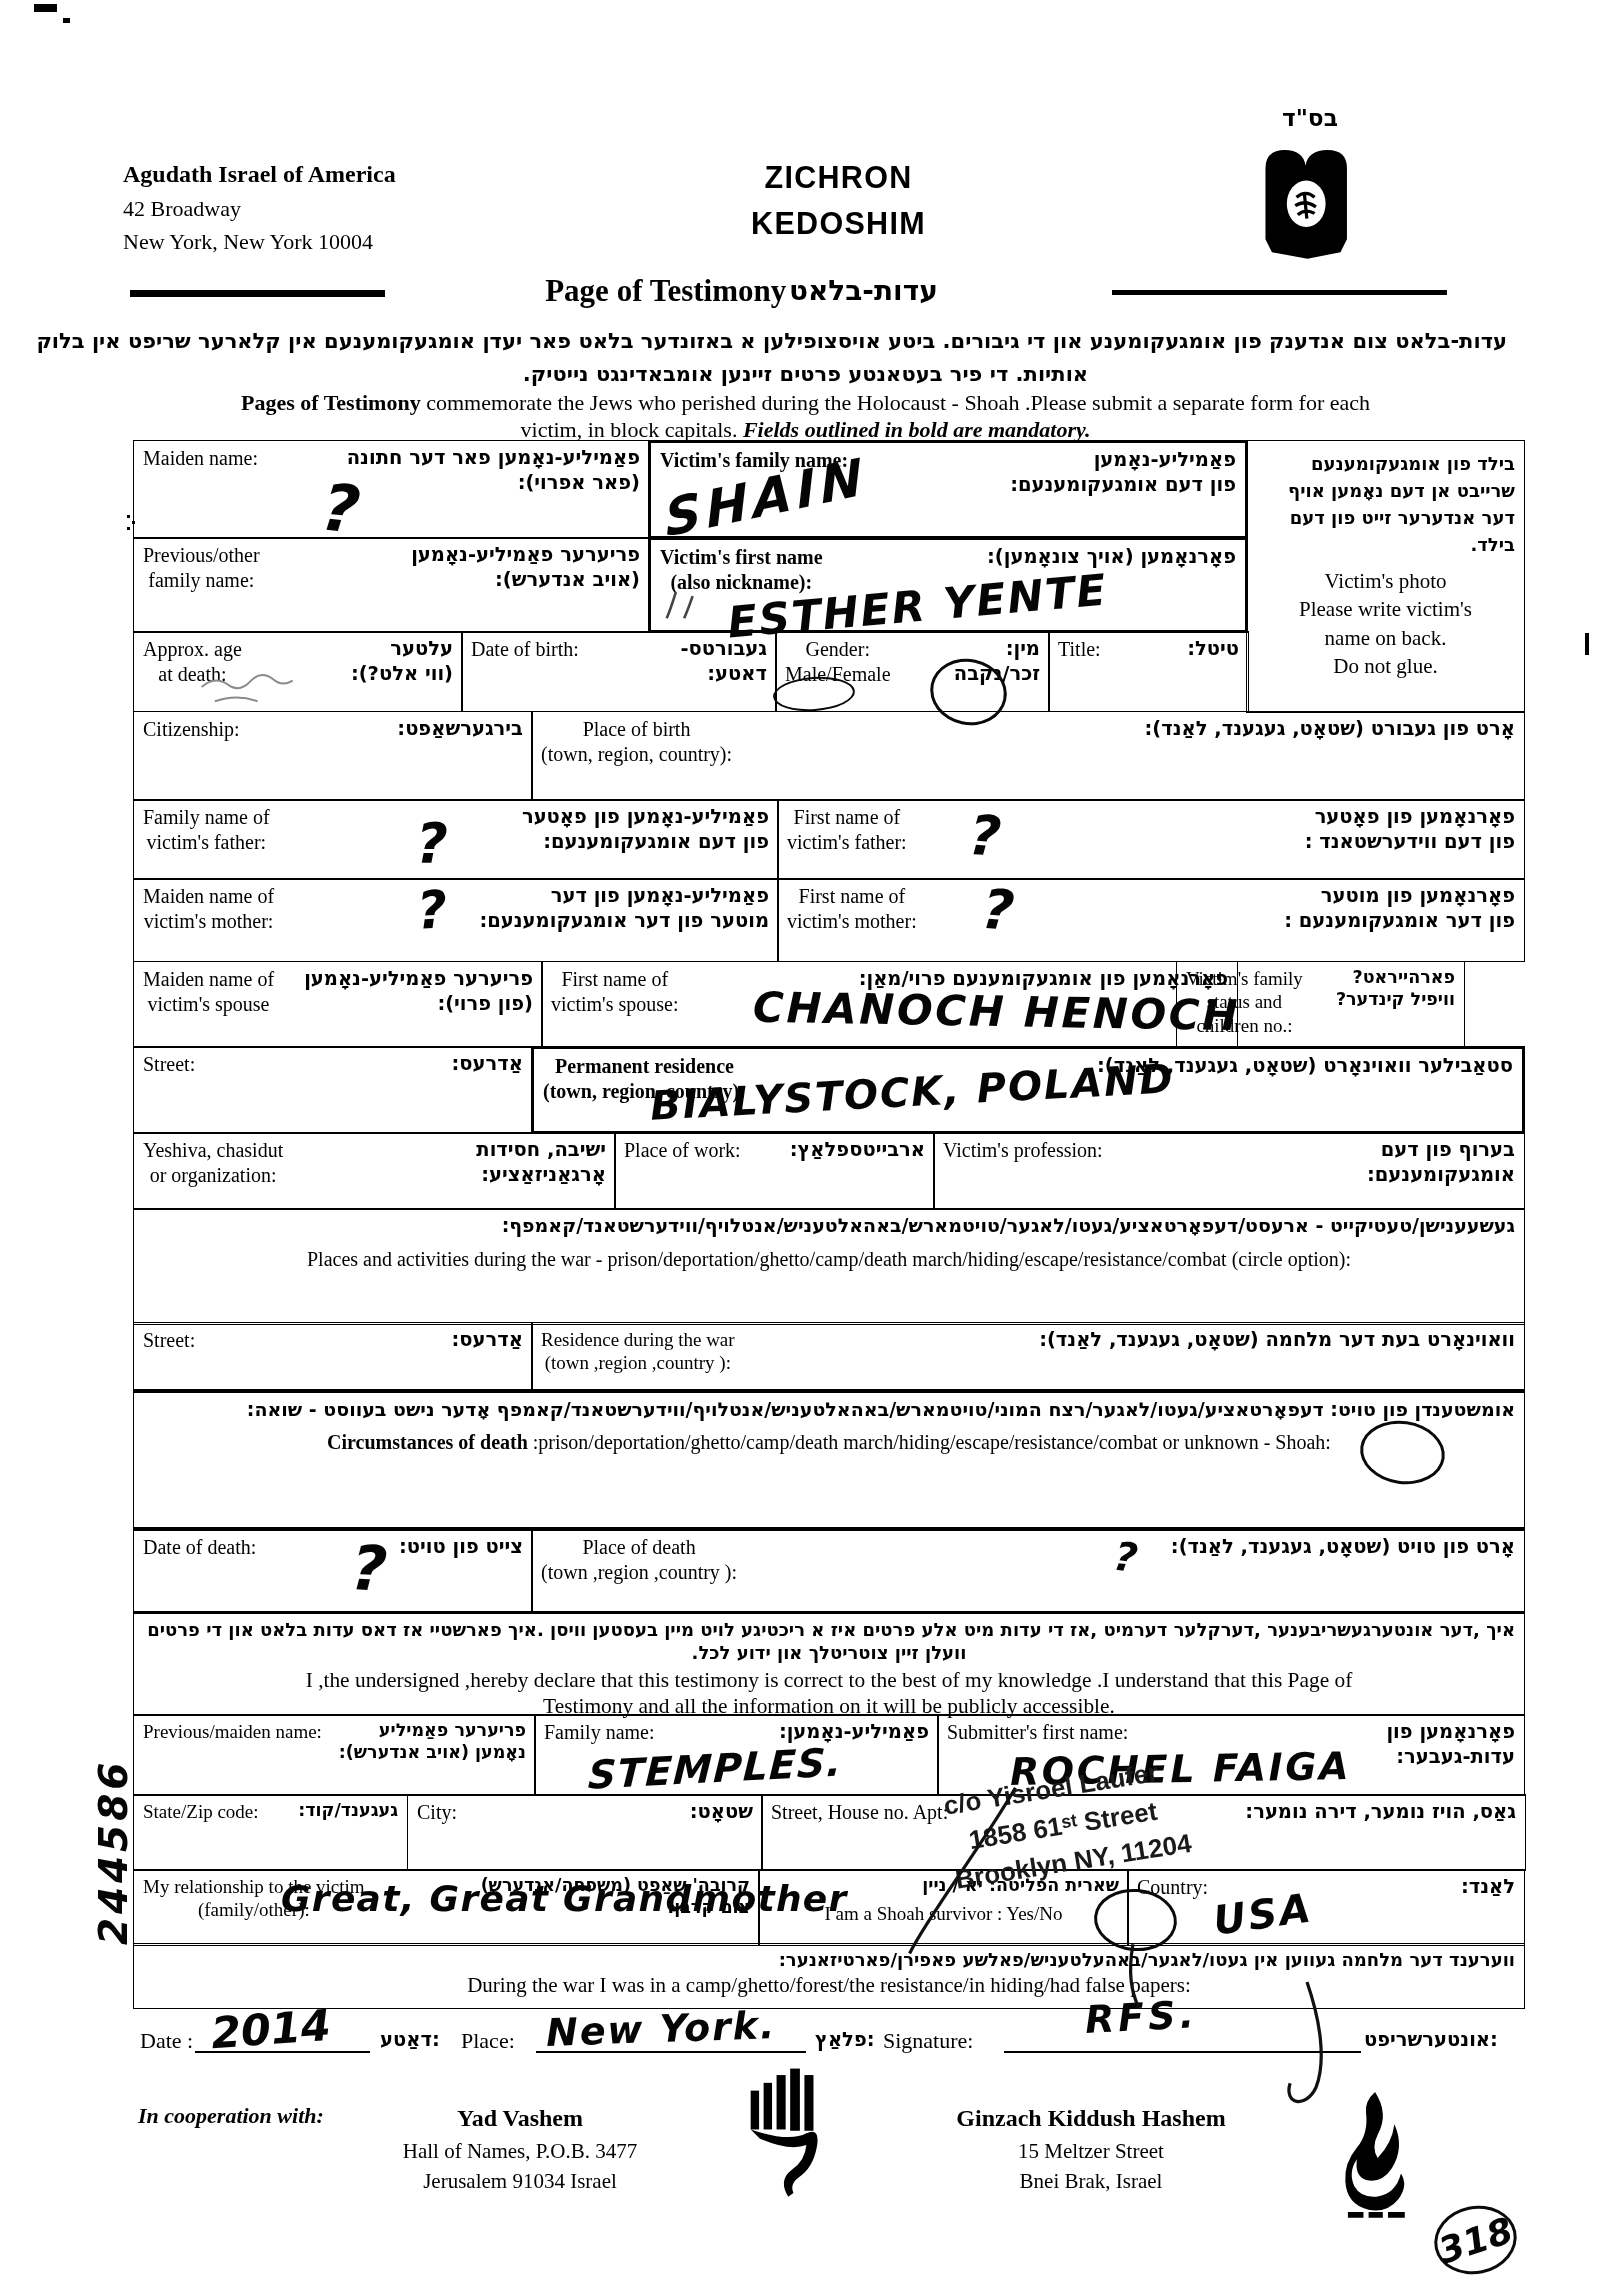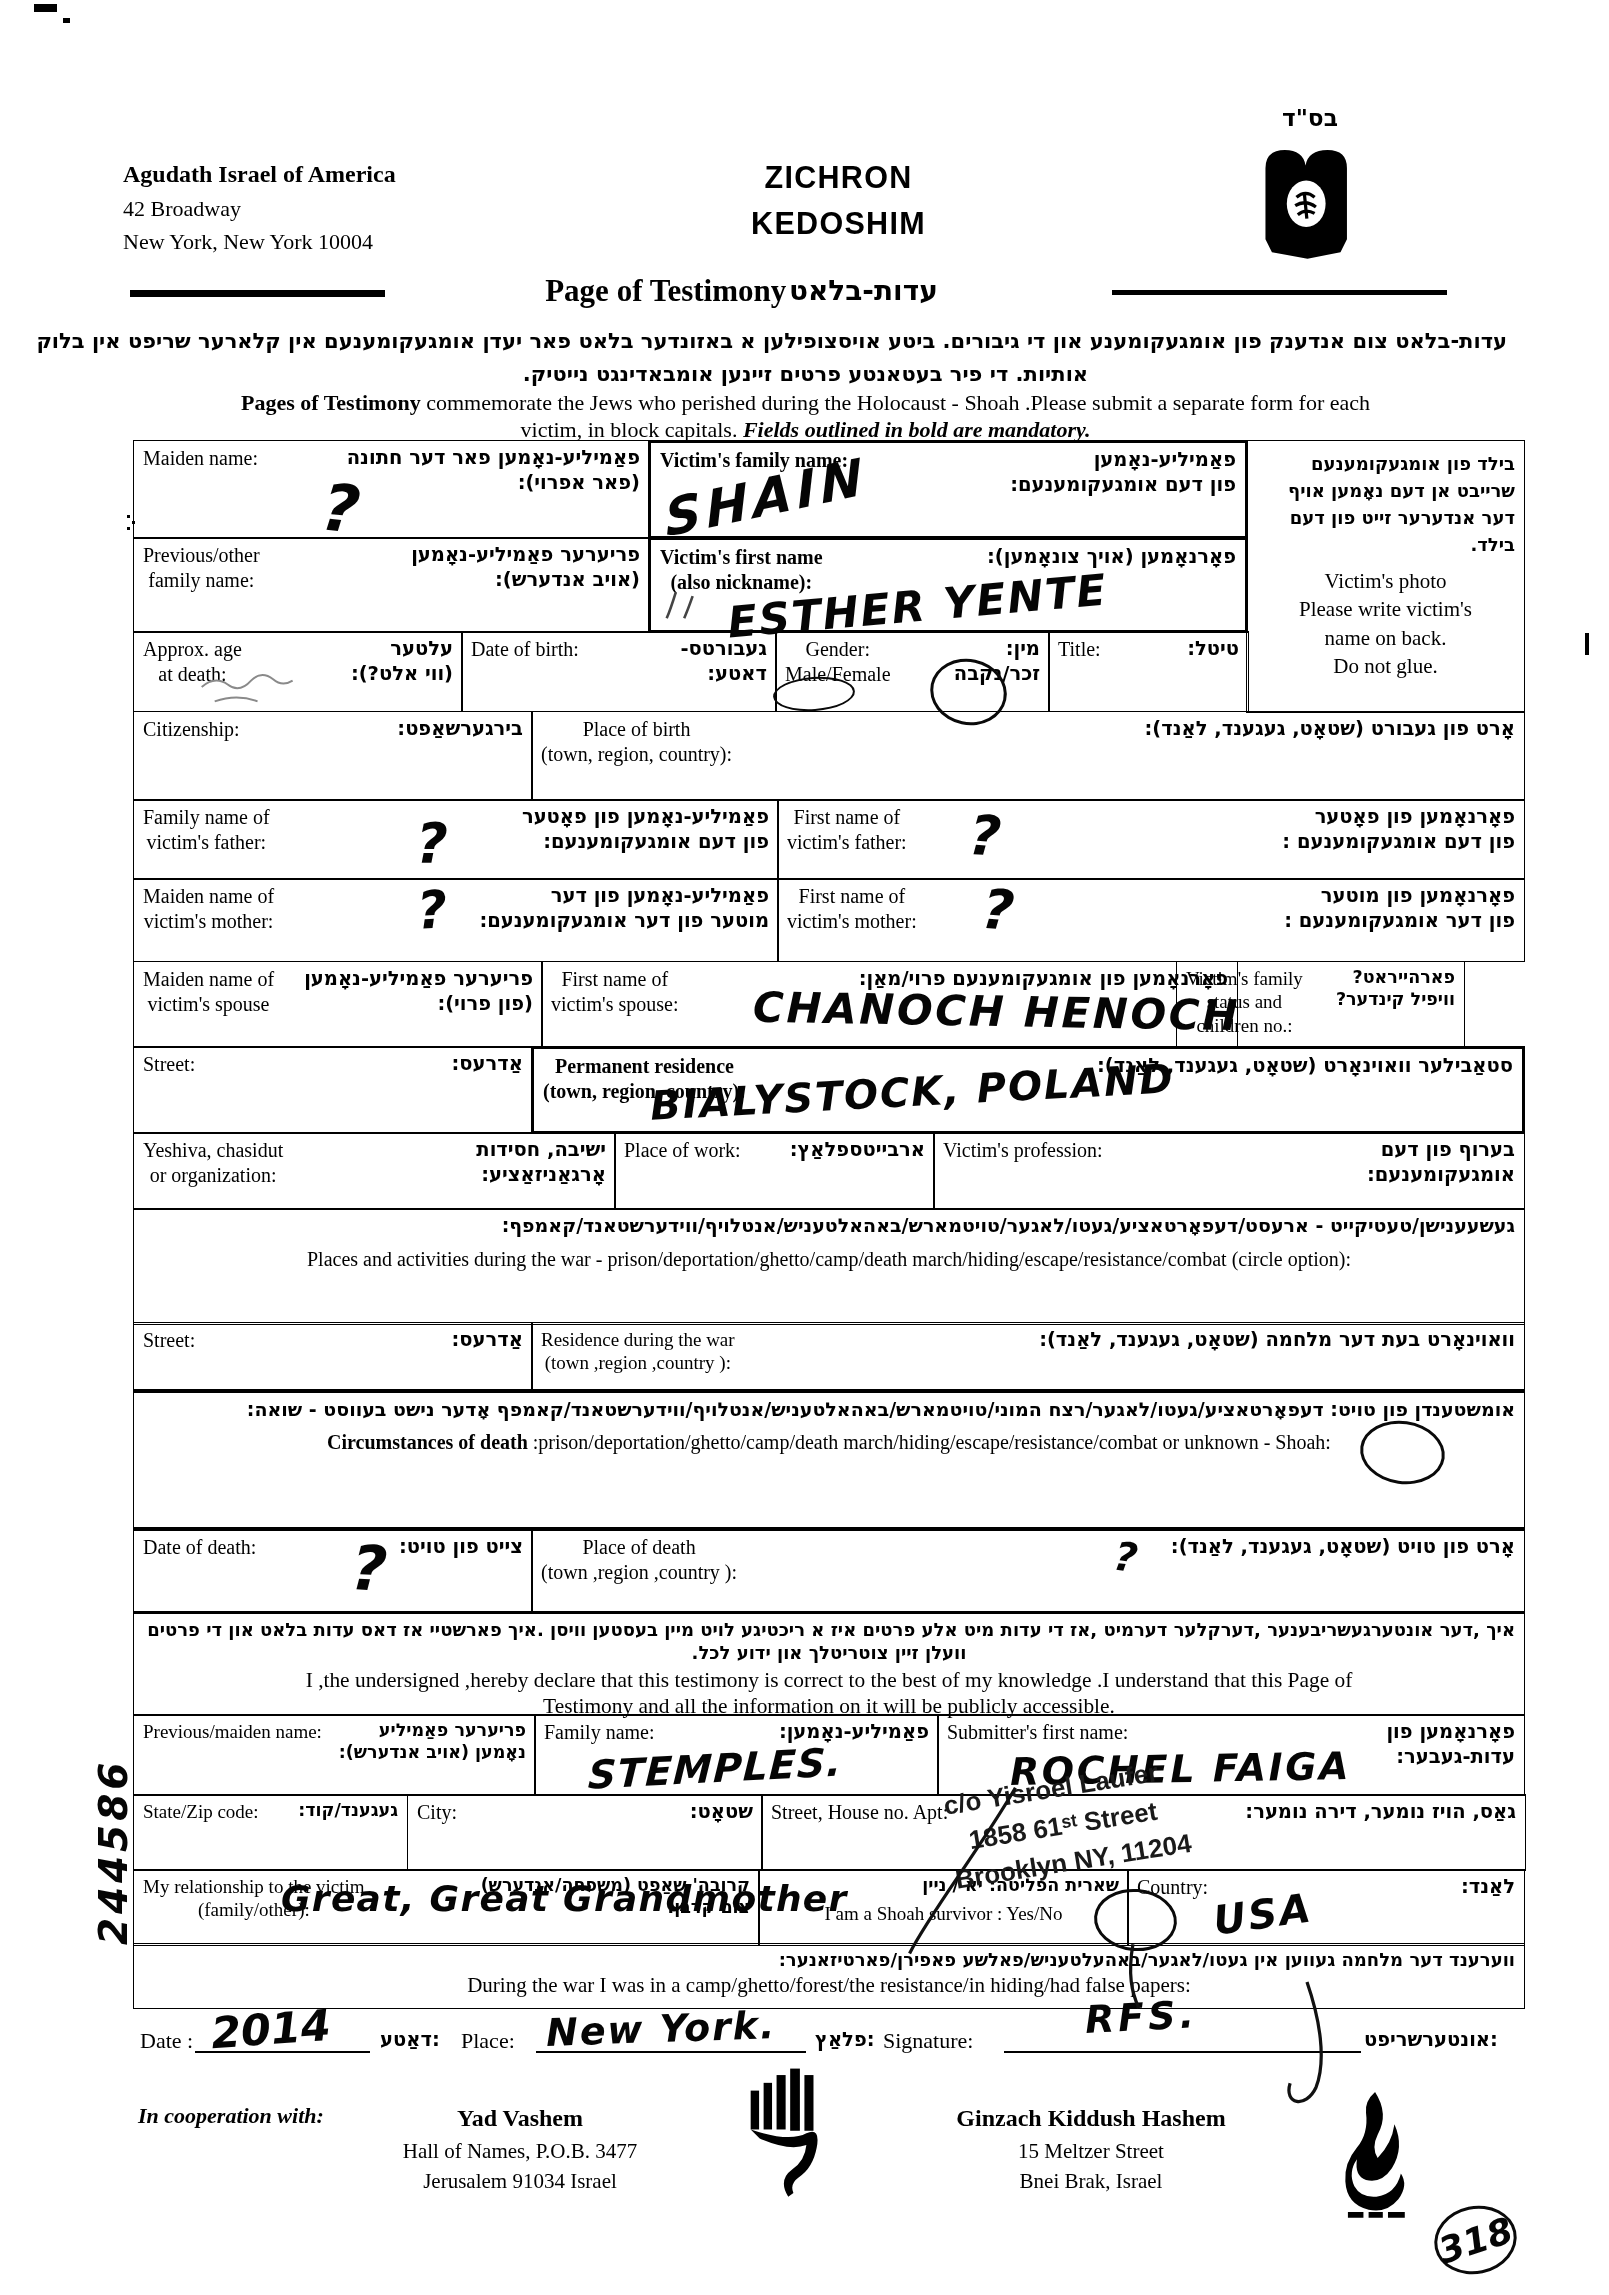--- a/index.html
+++ b/index.html
@@ -187,21 +187,21 @@
       </div>
   </div>
   <div class="cell" style="left:777px;top:799px;width:748px;height:81px">
     <div class="split">
         <div class="en">
           <div>First name of</div>
           <div>victim's father:</div>
         </div>
     <div class="yi">
           <div>פאָרנאָמען פון פאָטער</div>
-          <div>פון דעם אומגעקומענעם :</div>
+          <div>פון דעם ווידערשטאנד :</div>
         </div>
       </div>
   </div>
 
   <div class="cell" style="left:133px;top:878px;width:646px;height:84px">
     <div class="split">
         <div class="en">
           <div>Maiden name of</div>
           <div>victim's mother:</div>
         </div>

